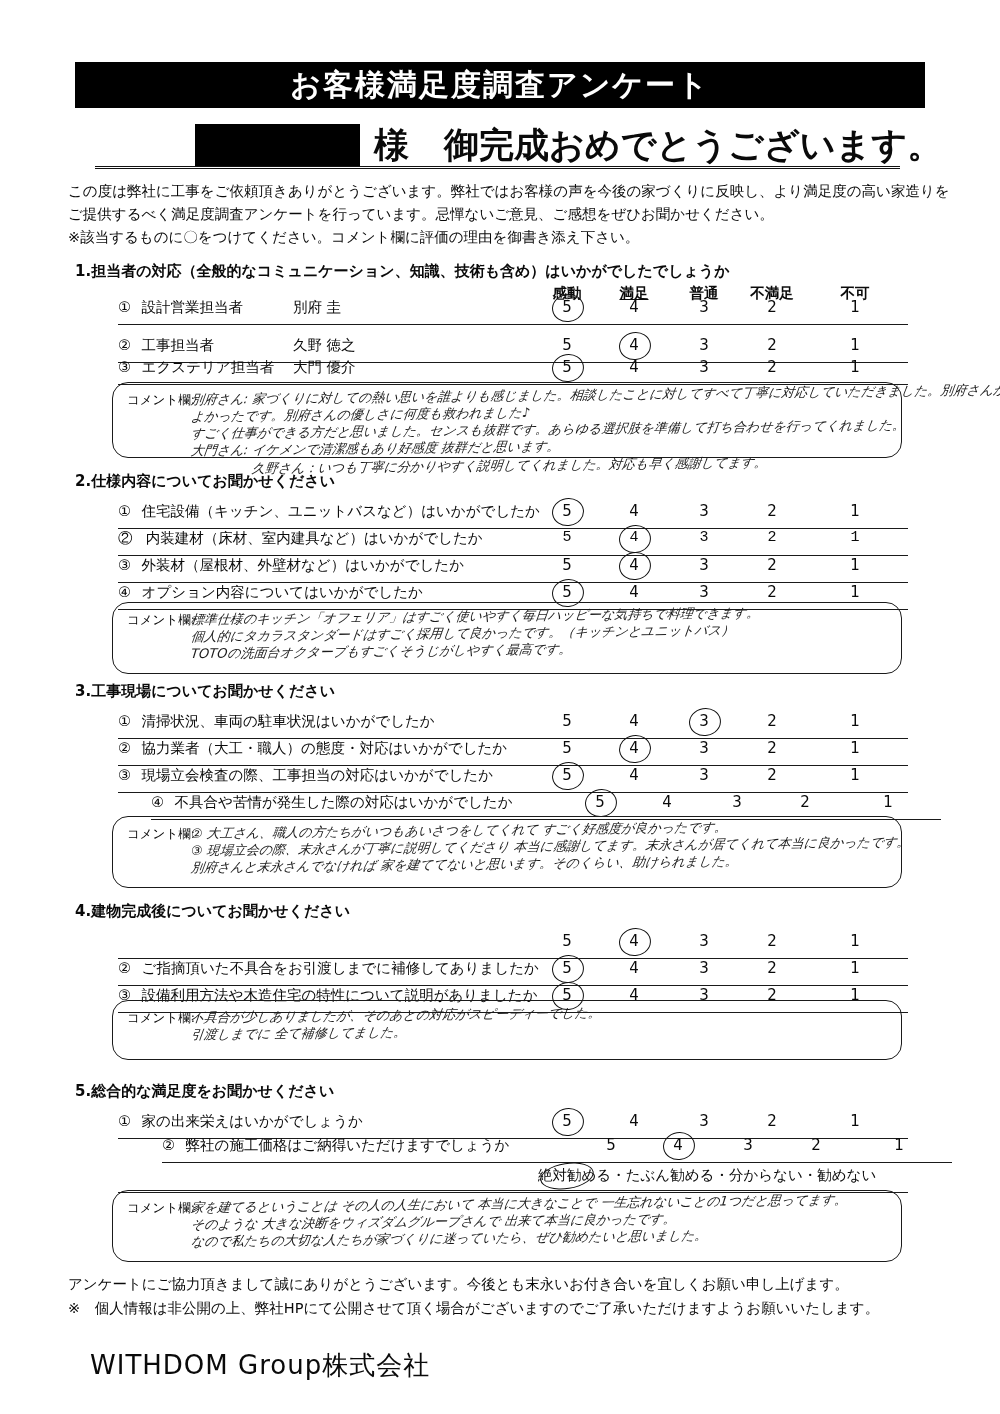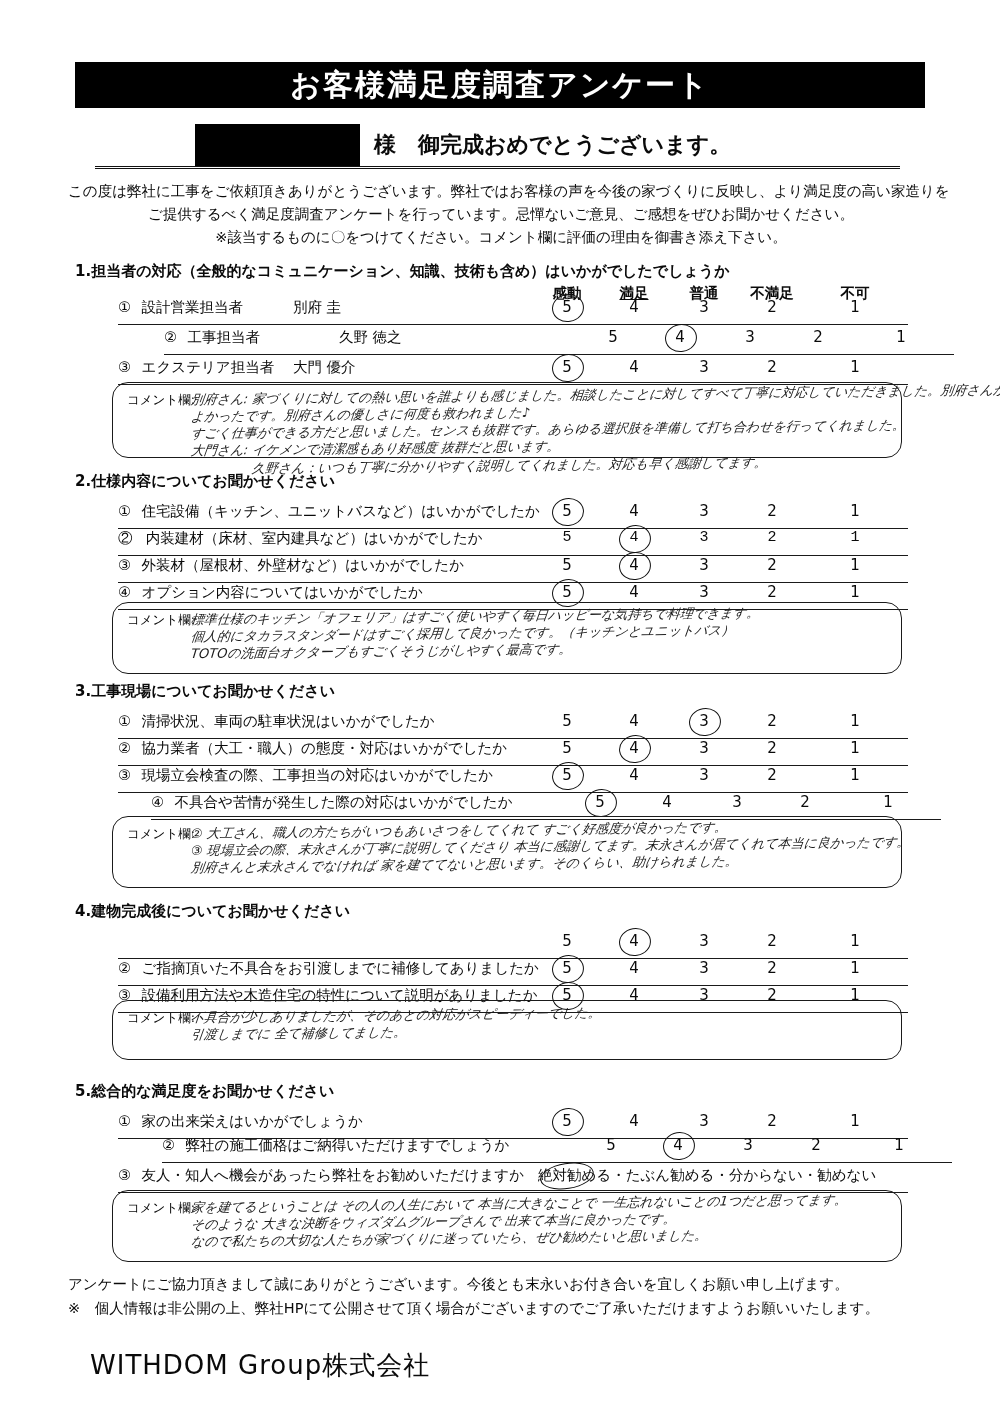--- a/index.html
+++ b/index.html
@@ -50,21 +50,21 @@
     align-items: center;
   }
   .name-redaction {
     width: 165px;
     height: 42px;
     background: #000000;
     margin-left: 100px;
     flex: none;
   }
   .name-suffix {
-    font-size: 22px;
+    font-size: 35px;
     font-weight: bold;
     margin-left: 14px;
     white-space: nowrap;
   }
   .name-rule {
     position: absolute;
     left: 95px;
     top: 166px;
     width: 805px;
     height: 0;
@@ -73,21 +73,21 @@
 
   
   .intro {
     position: absolute;
     left: 68px;
     top: 180px;
     width: 866px;
     font-size: 14.5px;
     line-height: 23px;
   }
-  .intro div { white-space: nowrap; text-align: center; }
+  .intro div { white-space: nowrap; }
 
   
   .section-title {
     position: absolute;
     font-size: 15px;
     font-weight: bold;
     white-space: nowrap;
   }
 
   .scale-header {
@@ -243,21 +243,21 @@
       <div class="scale-header" style="left: 855px; top: 284px;">不可</div>
       <div class="q-row" style="top: 296px;">
         <div class="q-label"><span class="q-num">①</span> 設計営業担当者</div>
         <div class="q-label" style="left: 175px;">別府 圭</div>
         <div class="opt circled" style="left: 449px;">5<span class="circle-mark"></span></div>
         <div class="opt" style="left: 516px;">4</div>
         <div class="opt" style="left: 586px;">3</div>
         <div class="opt" style="left: 654px;">2</div>
         <div class="opt" style="left: 737px;">1</div>
       </div>
-      <div class="q-row" style="top: 326px; margin-left: 46px;">
+      <div class="q-row" style="top: 334px;">
         <div class="q-label"><span class="q-num">②</span> 工事担当者</div>
         <div class="q-label" style="left: 175px;">久野 徳之</div>
         <div class="opt" style="left: 449px;">5</div>
         <div class="opt circled" style="left: 516px;">4<span class="circle-mark"></span></div>
         <div class="opt" style="left: 586px;">3</div>
         <div class="opt" style="left: 654px;">2</div>
         <div class="opt" style="left: 737px;">1</div>
       </div>
       <div class="q-row" style="top: 356px;">
         <div class="q-label"><span class="q-num">③</span> エクステリア担当者</div>
@@ -394,21 +394,20 @@
       </div>
       <div class="q-row" style="top: 1134px; margin-left: 44px;">
         <div class="q-label"><span class="q-num">②</span> 弊社の施工価格はご納得いただけますでしょうか</div>
         <div class="opt" style="left: 449px;">5</div>
         <div class="opt circled" style="left: 516px;">4<span class="circle-mark"></span></div>
         <div class="opt" style="left: 586px;">3</div>
         <div class="opt" style="left: 654px;">2</div>
         <div class="opt" style="left: 737px;">1</div>
       </div>
       <div class="rec-row" style="top: 1164px;">
-        <div class="q-label"><span class="q-num">③</span> 友人・知人へ機会があったら弊社をお勧めいただけますか</div>
         <div class="rec-options"><span class="rec-first">絶対勧める<span class="circle-mark"></span></span><span>・</span><span>たぶん勧める</span><span>・</span><span>分からない</span><span>・</span><span>勧めない</span></div>
       </div>
       <div class="comment-box" style="top: 1190px; height: 72px;">
         <div class="comment-label">コメント欄:</div>
         <div class="hand sk" style="left: 78px; top: 8px;">家を建てるということは その人の人生において 本当に大きなことで 一生忘れないことの1つだと思ってます。</div>
         <div class="hand sk" style="left: 78px; top: 25px;">そのような 大きな決断をウィズダムグループさんで 出来て本当に良かったです。</div>
         <div class="hand sk" style="left: 78px; top: 42px;">なので私たちの大切な人たちが家づくりに迷っていたら、ぜひ勧めたいと思いました。</div>
       </div>
     </div>
 

